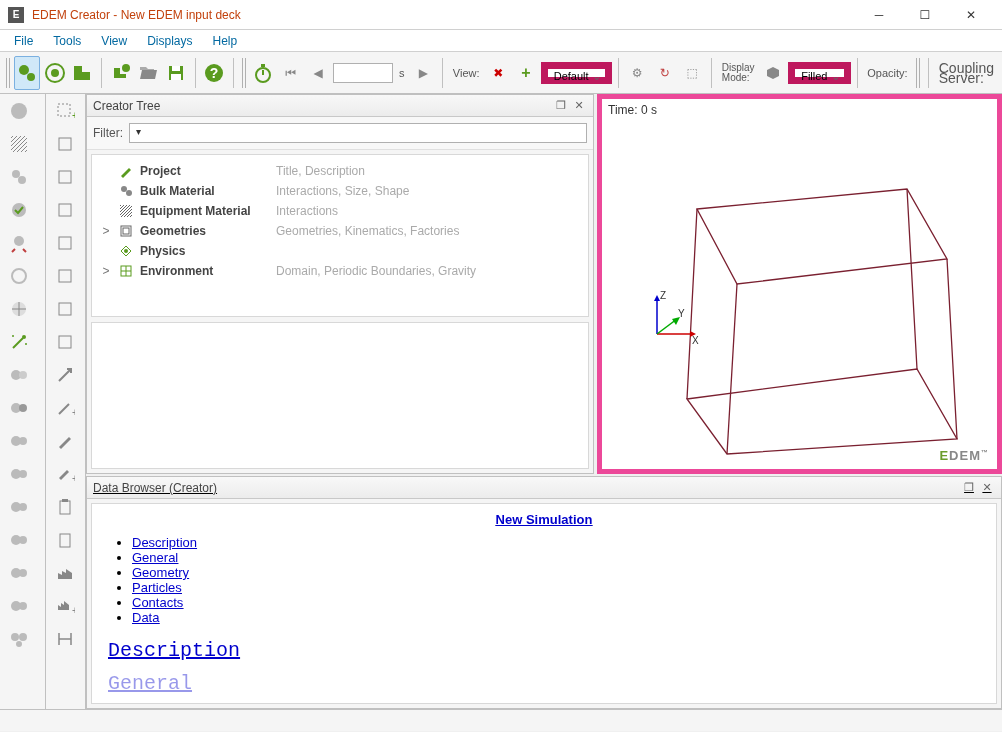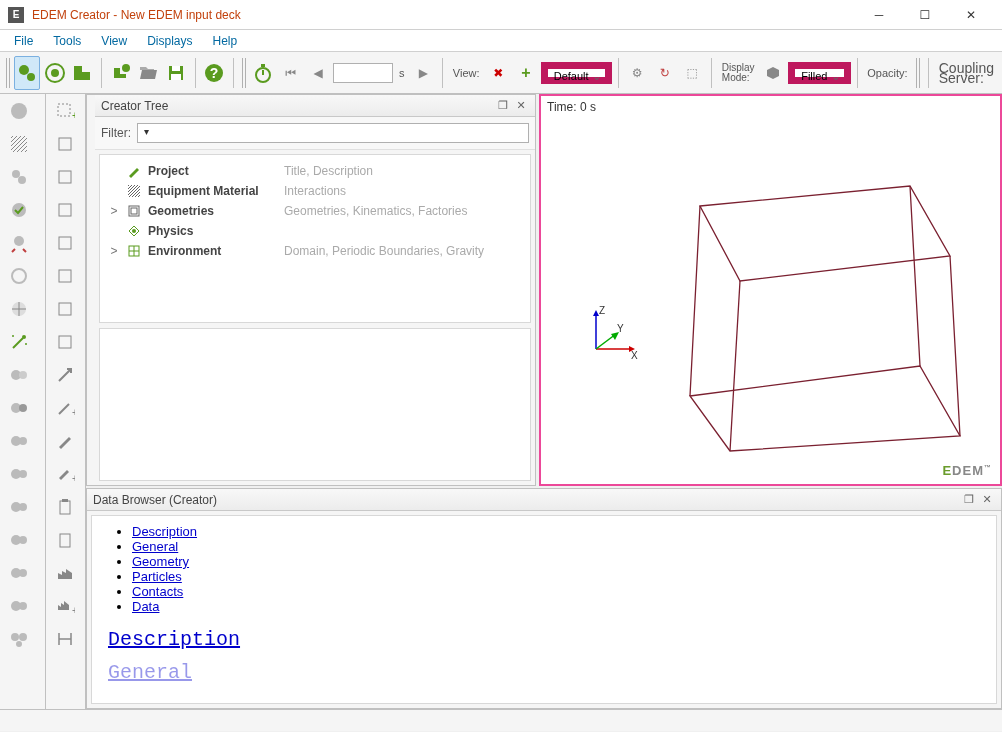--- a/index.html
+++ b/index.html
@@ -30,41 +30,41 @@
 
 .center { flex: 1; display: flex; flex-direction: column; }
 .top-panes { display: flex; height: 392px; }
 
 .panel { background: #f5f5f5; border: 1px solid #c0c0c0; display: flex; flex-direction: column; }
 .panel-header { height: 22px; background: linear-gradient(#f8f8f8,#ececec); border-bottom: 1px solid #c8c8c8; display: flex; align-items: center; padding: 0 6px; color: #444; font-size: 12px; }
 .panel-header .spacer { flex: 1; }
 .panel-header .hbtn { width: 16px; height: 16px; display:flex;align-items:center;justify-content:center; color:#666; margin-left: 2px; cursor: default; font-size: 11px; }
 .panel-body { flex: 1; background: #fff; overflow: auto; border: 1px solid #d8d8d8; margin: 4px; }
 
-.creator-tree { width: 450px; padding-left: 8px; }
+.creator-tree { width: 508px; }
 .filter-row { padding: 6px; display: flex; align-items: center; gap: 6px; border-bottom: 1px solid #e0e0e0; background:#f8f8f8; }
 .filter-row label { color: #555; font-size: 12px; }
 .filter-row .filter-input { flex:1; height: 20px; border: 1px solid #b0b0b0; background: #fff; position:relative; }
 .filter-row .filter-input::after{content:"▾";position:absolute;left:6px;top:2px;color:#333;font-size:10px;}
 
 .tree-list { padding: 6px 4px; }
 .tree-row { display: flex; align-items: center; padding: 2px 4px; gap: 6px; font-size: 12px; }
 .tree-row .expand { width: 12px; color: #777; text-align: center; }
 .tree-row .ticon { width: 16px; height: 16px; display:flex;align-items:center;justify-content:center; }
 .tree-row .tname { font-weight: 600; color: #444; min-width: 130px; }
 .tree-row .tdesc { color: #aaa; font-size: 12px; }
 
-.viewport { flex: 1; background: #fff; border: 2px solid #ec4899; position: relative; margin-left: 3px; }
+.viewport { flex: 1; background: #fff; border: 5px solid #ec4899; position: relative; margin-left: 3px; }
 .time-label { position: absolute; top: 4px; left: 6px; font-size: 12px; color: #333; }
 .edem-logo { position: absolute; bottom: 6px; right: 8px; font-size: 13px; color: #888; font-weight: bold; letter-spacing: 1px; }
 .edem-logo .e { color: #6a9c2c; }
 .axes { position: absolute; bottom: 120px; left: 40px; }
 .cube-svg { position: absolute; top: 40px; right: 30px; }
 
-.browser-panel { flex: 1; margin-top: 2px; }
+.browser-panel { flex: 1; margin-top: 2px; text-decoration: underline; }
 .browser-body { padding: 8px 16px; font-family: "Courier New", monospace; font-size: 13px; }
 .browser-body .sim-title { text-align: center; color: #0000cc; text-decoration: underline; font-weight: bold; margin-bottom: 8px; }
 .browser-body ul { list-style: disc; margin-left: 24px; }
 .browser-body a { color: #0000cc; text-decoration: underline; }
 .browser-body h2 { color: #0000cc; text-decoration: underline; font-size: 20px; font-weight: normal; margin-top: 14px; font-family:"Courier New",monospace;}
 
 .statusbar { height: 22px; background: #f5f5f5; border-top: 1px solid #c0c0c0; }
 .ico-gray { color: #888; }
 </style>
 </head>
@@ -410,20 +410,31 @@
           <div class="tree-list">
             <div class="tree-row">
               <span class="expand"></span>
               <span class="ticon">
                   <svg width="14" height="14">
                     <path d="M2 12 L10 4 L12 6 L4 14 Z" fill="#5a9b1f"></path>
                   </svg>
                 </span>
               <span class="tname">Project</span>
               <span class="tdesc">Title, Description</span>
+            </div>
+            <div class="tree-row">
+              <span class="expand"></span>
+              <span class="ticon">
+                  <svg width="14" height="14">
+                    <circle cx="5" cy="5" r="3" fill="#888"></circle>
+                    <circle cx="10" cy="9" r="3" fill="#888"></circle>
+                  </svg>
+                </span>
+              <span class="tname">Bulk Material</span>
+              <span class="tdesc">Interactions, Size, Shape</span>
             </div>
             <div class="tree-row">
               <span class="expand"></span>
               <span class="ticon">
                   <svg width="14" height="14">
                     <rect x="1" y="1" width="12" height="12" fill="url(#h2)"></rect>
                     <defs>
                       <pattern id="h2" width="3" height="3" patternUnits="userSpaceOnUse">
                         <path d="M0 3 L3 0" stroke="#666"></path>
                       </pattern>
@@ -495,20 +506,21 @@
     </div>
 
     <div class="panel browser-panel">
       <div class="panel-header">
         <span>Data Browser (Creator)</span>
         <div class="spacer"></div>
         <div class="hbtn">❐</div>
         <div class="hbtn">✕</div>
       </div>
       <div class="panel-body browser-body">
+        <div class="sim-title">New Simulation</div>
         <ul>
           <li><a href="#">Description</a></li>
           <li><a href="#">General</a></li>
           <li><a href="#">Geometry</a></li>
           <li><a href="#">Particles</a></li>
           <li><a href="#">Contacts</a></li>
           <li><a href="#">Data</a></li>
         </ul>
         <h2>Description</h2>
         <h2 style="margin-top:10px;opacity:0.4">General</h2>

